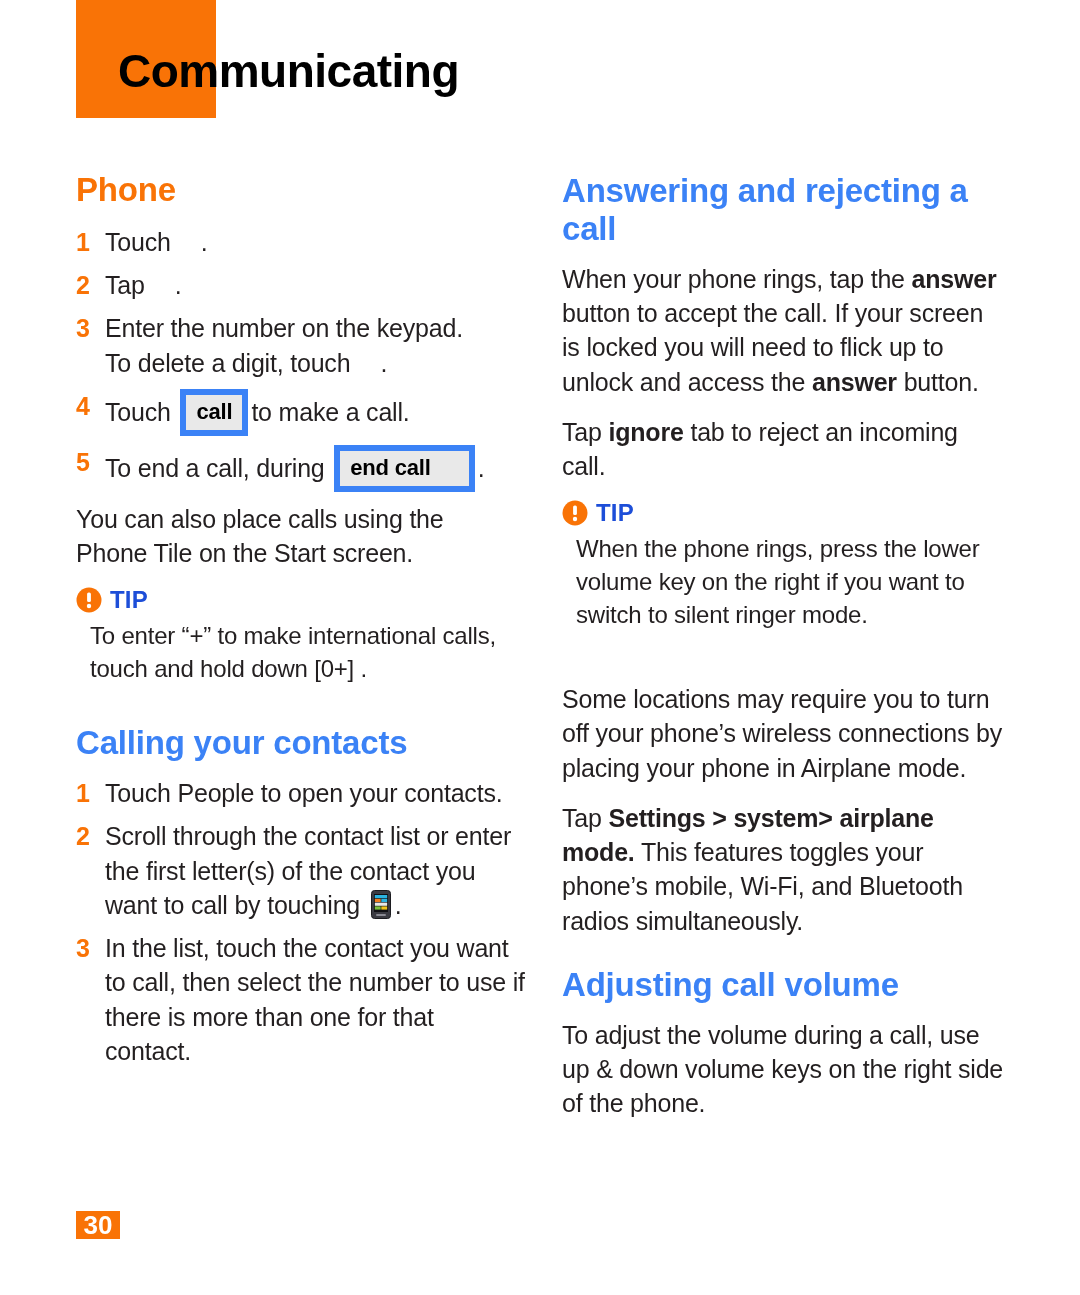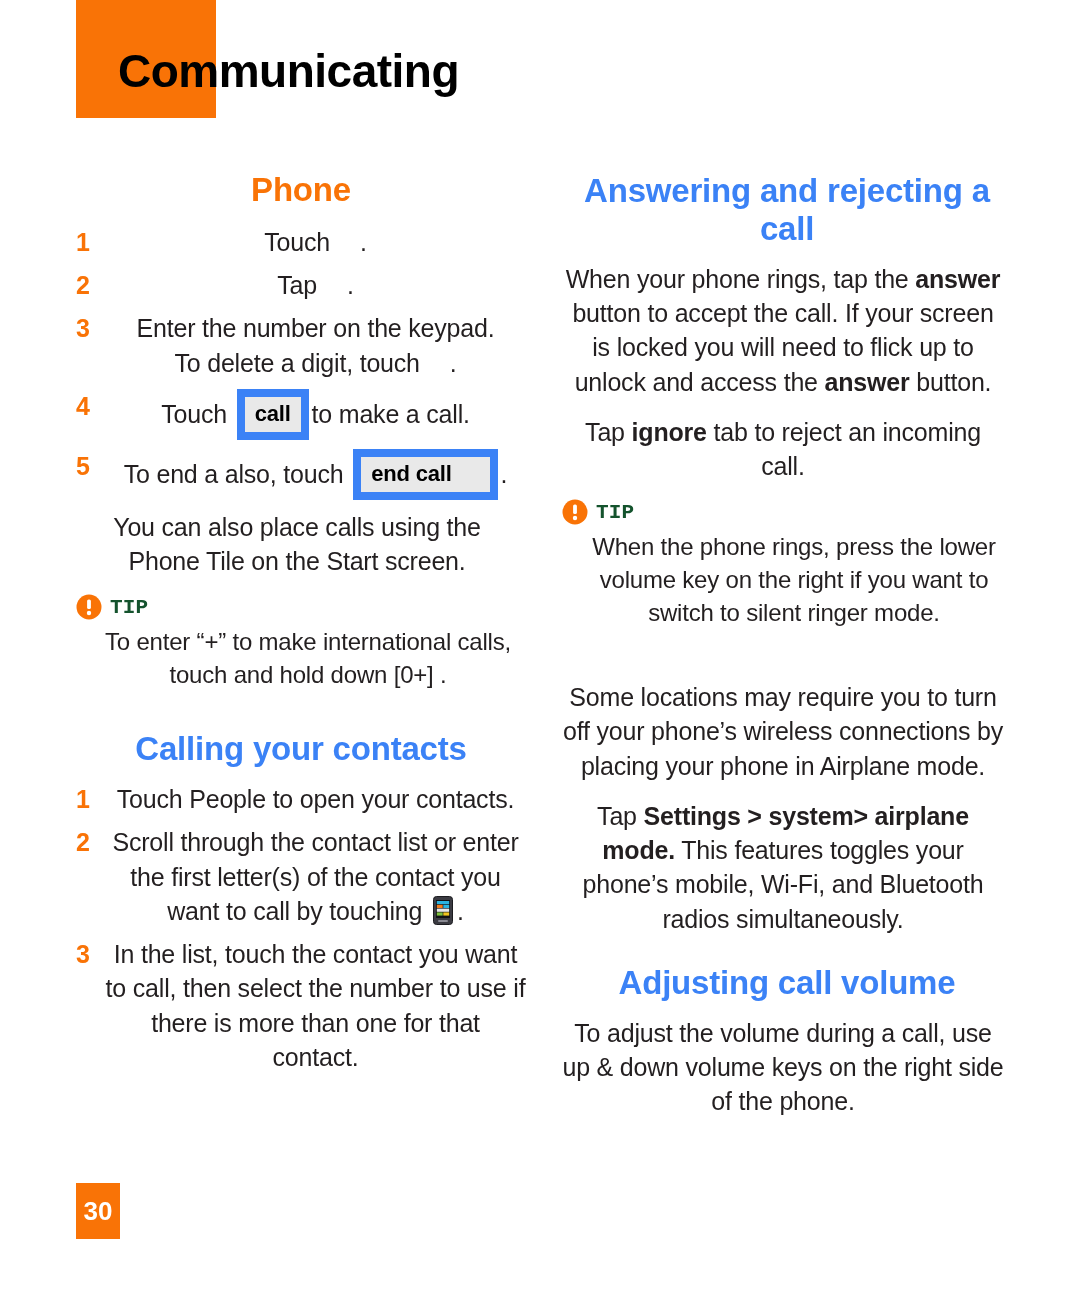--- a/index.html
+++ b/index.html
@@ -49,21 +49,20 @@
     left: 0;
     width: 1080px;
     display: flex;
     gap: 36px;
     padding: 0 76px 0 76px;
     box-sizing: border-box;
   }
   .col {
     width: 450px;
     flex: 0 0 450px;
-    text-align: center;
   }
 
   
   h1.section-orange {
     margin: 0 0 16px 0;
     font-size: 33px;
     font-weight: bold;
     color: #F97306;
     line-height: 1.12;
     letter-spacing: -0.2px;
@@ -123,21 +122,21 @@
   .icon-gap {
     display: inline-block;
     width: 30px;
     height: 1px;
     vertical-align: middle;
   }
 
   
   .ui-btn {
     display: inline-block;
-    border: 8px solid #3b82f6;
+    border: 6px solid #3b82f6;
     background: #e9e9e9;
     font-weight: bold;
     font-size: 22px;
     line-height: 1;
     padding: 6px 10px 7px 10px;
     margin: 0 3px;
     color: #000;
     vertical-align: 2px;
     letter-spacing: -0.2px;
   }
@@ -164,25 +163,24 @@
     gap: 8px;
     margin-bottom: 6px;
   }
   .tip-icon {
     width: 26px;
     height: 26px;
     flex: 0 0 26px;
     display: block;
   }
   .tip-label {
-    font-size: 21px;
-    font-weight: bold;
-    color: #14532d;
+    font-size: 24px;
+    font-weight: bold;
+    color: #1d4ed8;
     letter-spacing: 0.2px;
-    font-family: Liberation Mono, monospace;
   }
   .tip-body {
     margin: 0;
     padding-left: 14px;
     font-size: 24px;
     line-height: 1.37;
     color: #231f20;
     letter-spacing: -0.2px;
   }
 
@@ -190,21 +188,21 @@
   .gap-lg { height: 34px; }
   .gap-md { height: 22px; }
   .gap-sm { height: 12px; }
 
   
   .page-number {
     position: absolute;
     left: 76px;
     bottom: 56px;
     width: 44px;
-    height: 56px;
+    height: 28px;
     background: #F97306;
     color: #ffffff;
     font-size: 26px;
     font-weight: bold;
     display: flex;
     align-items: center;
     justify-content: center;
   }
 </style>
 </head>
@@ -235,21 +233,21 @@
       <li>
         <span class="step-num">3</span><span>Enter the number on the keypad.</span><br><span>To delete a digit, touch</span><span class="icon-gap"></span><span>.</span>
       </li>
 
       <li>
         <span class="step-num">4</span><span>Touch</span>
         <span class="ui-btn">call</span><span>to make a call.</span>
       </li>
 
       <li>
-        <span class="step-num">5</span><span>To end a also, touch</span>
+        <span class="step-num">5</span><span>To end a call, during</span>
         <span class="ui-btn wide">end call</span><span>.</span>
       </li>
 
     </ol>
 
     <p class="body-text">You can also place calls using the Phone Tile on the Start screen.</p>
 
     <div class="tip-block">
       <div class="tip-head">
         <svg class="tip-icon" viewBox="0 0 26 26">

